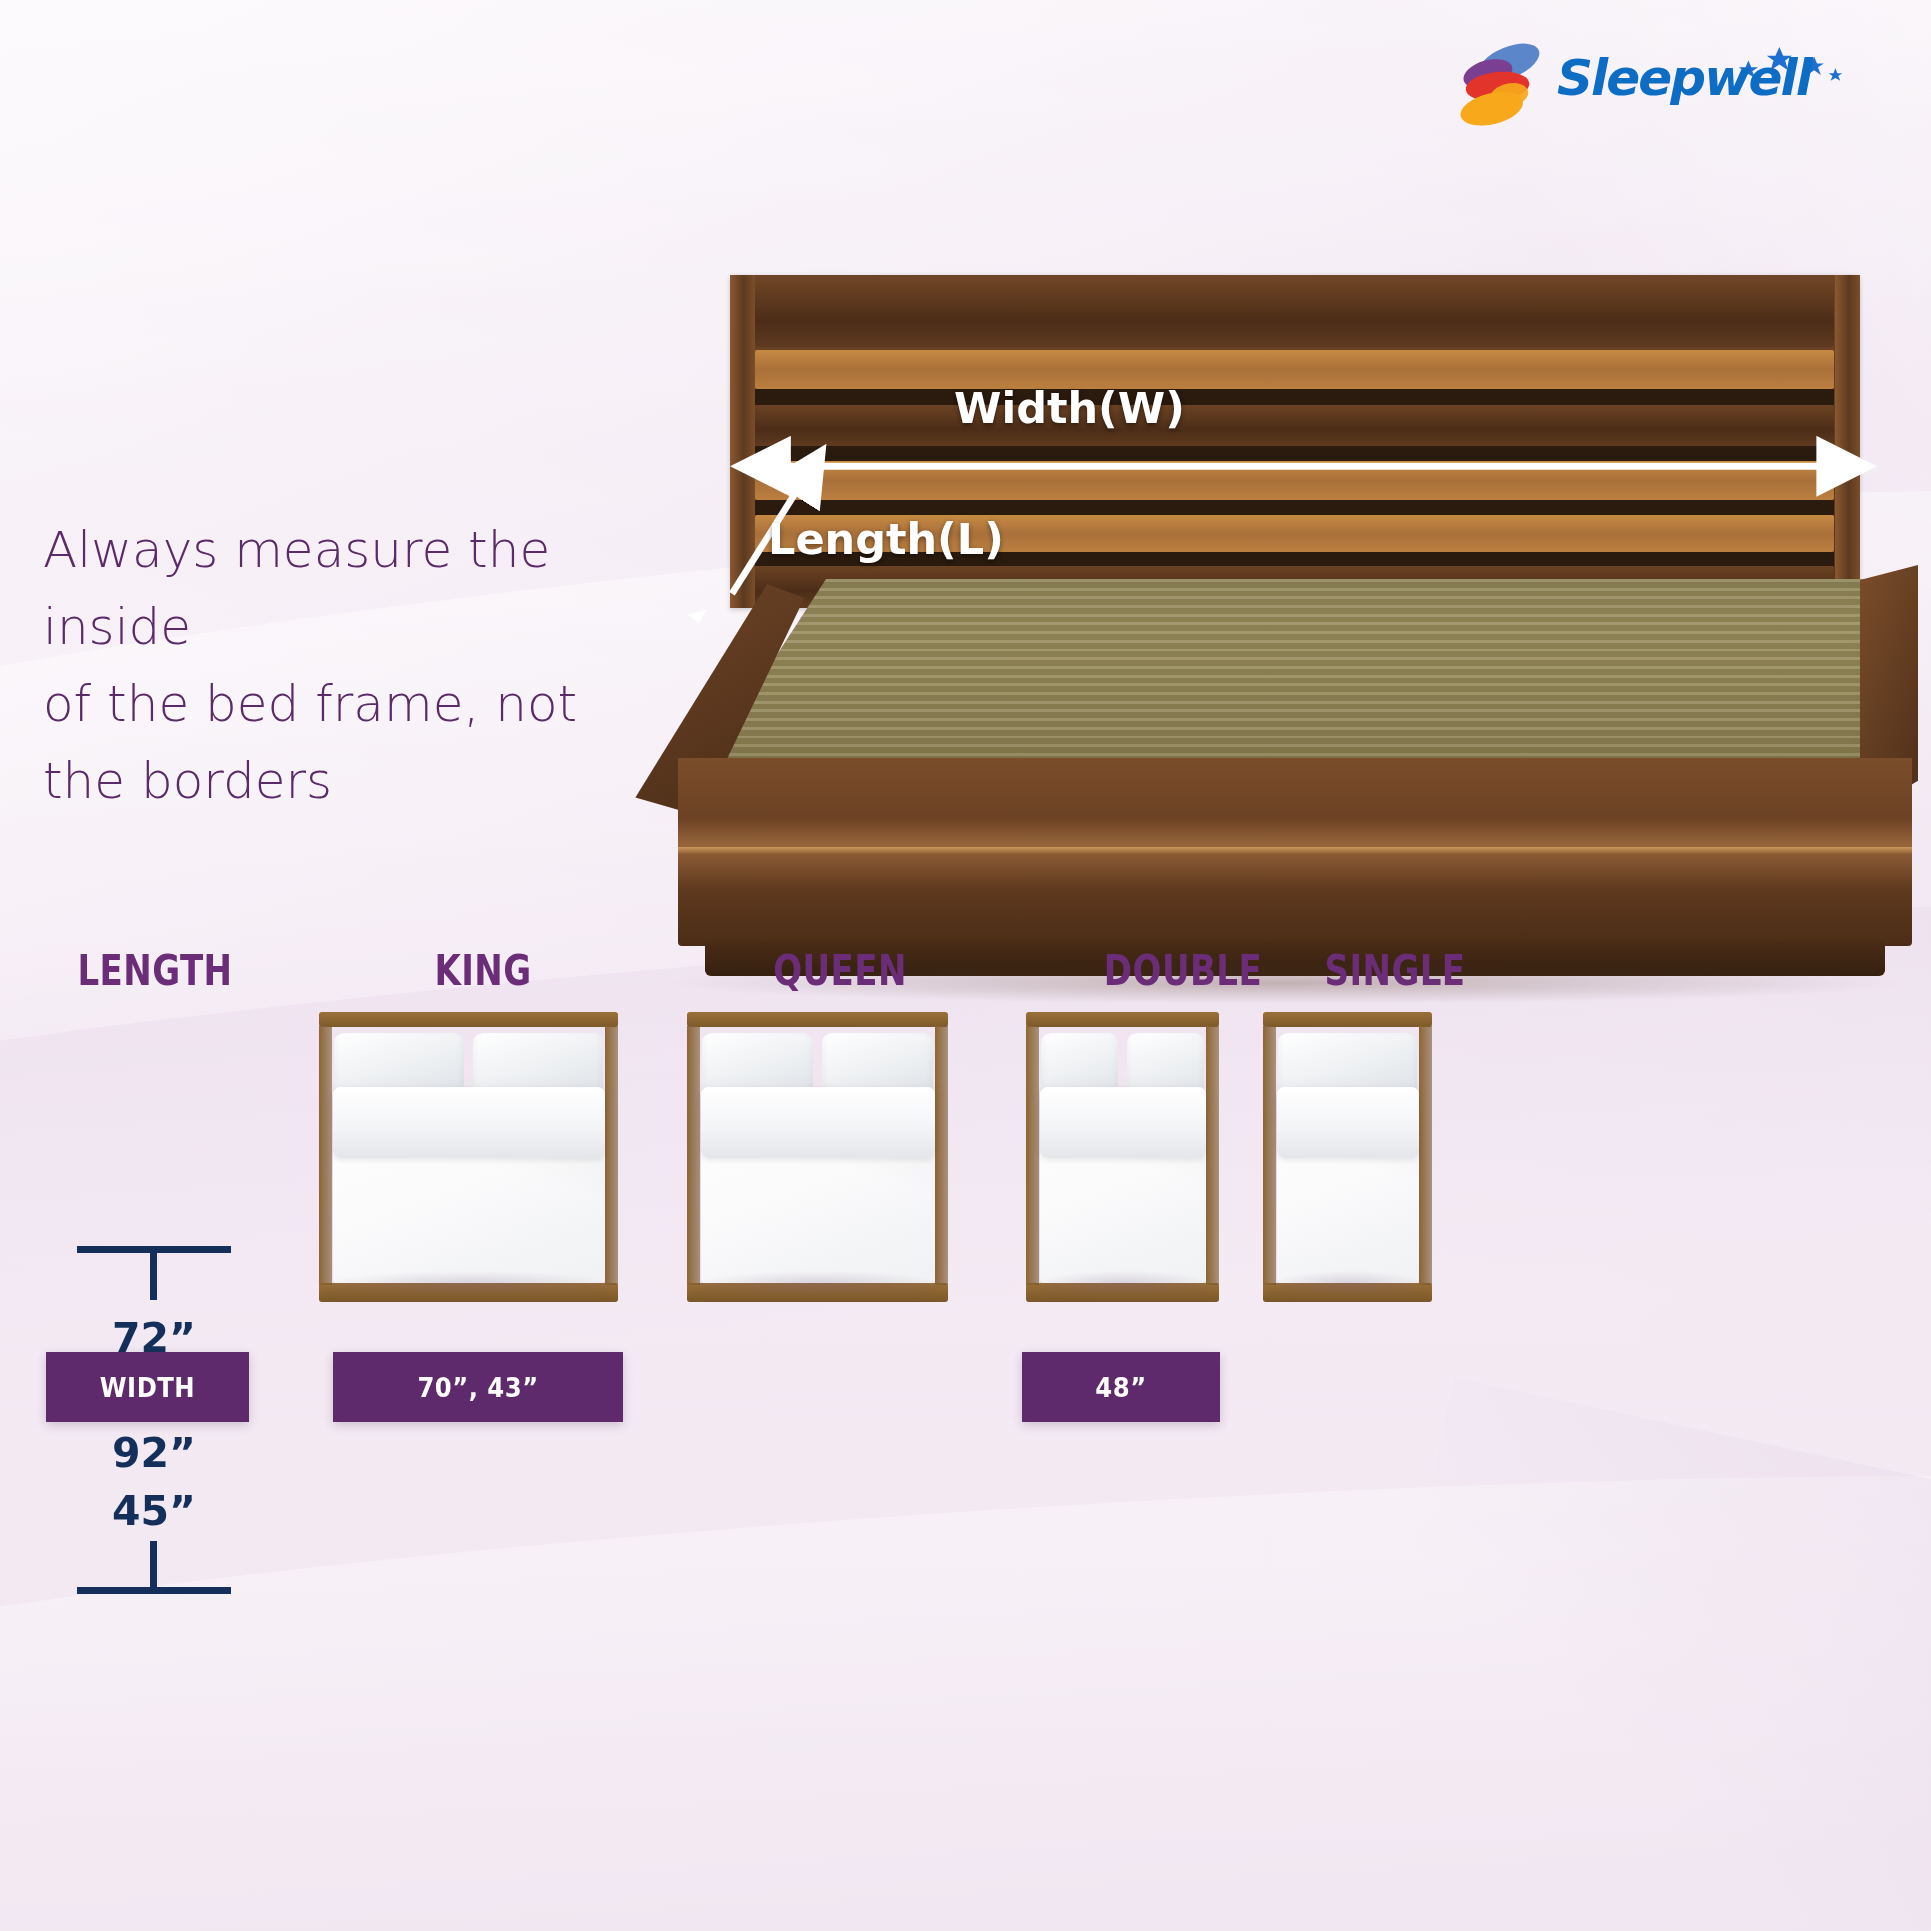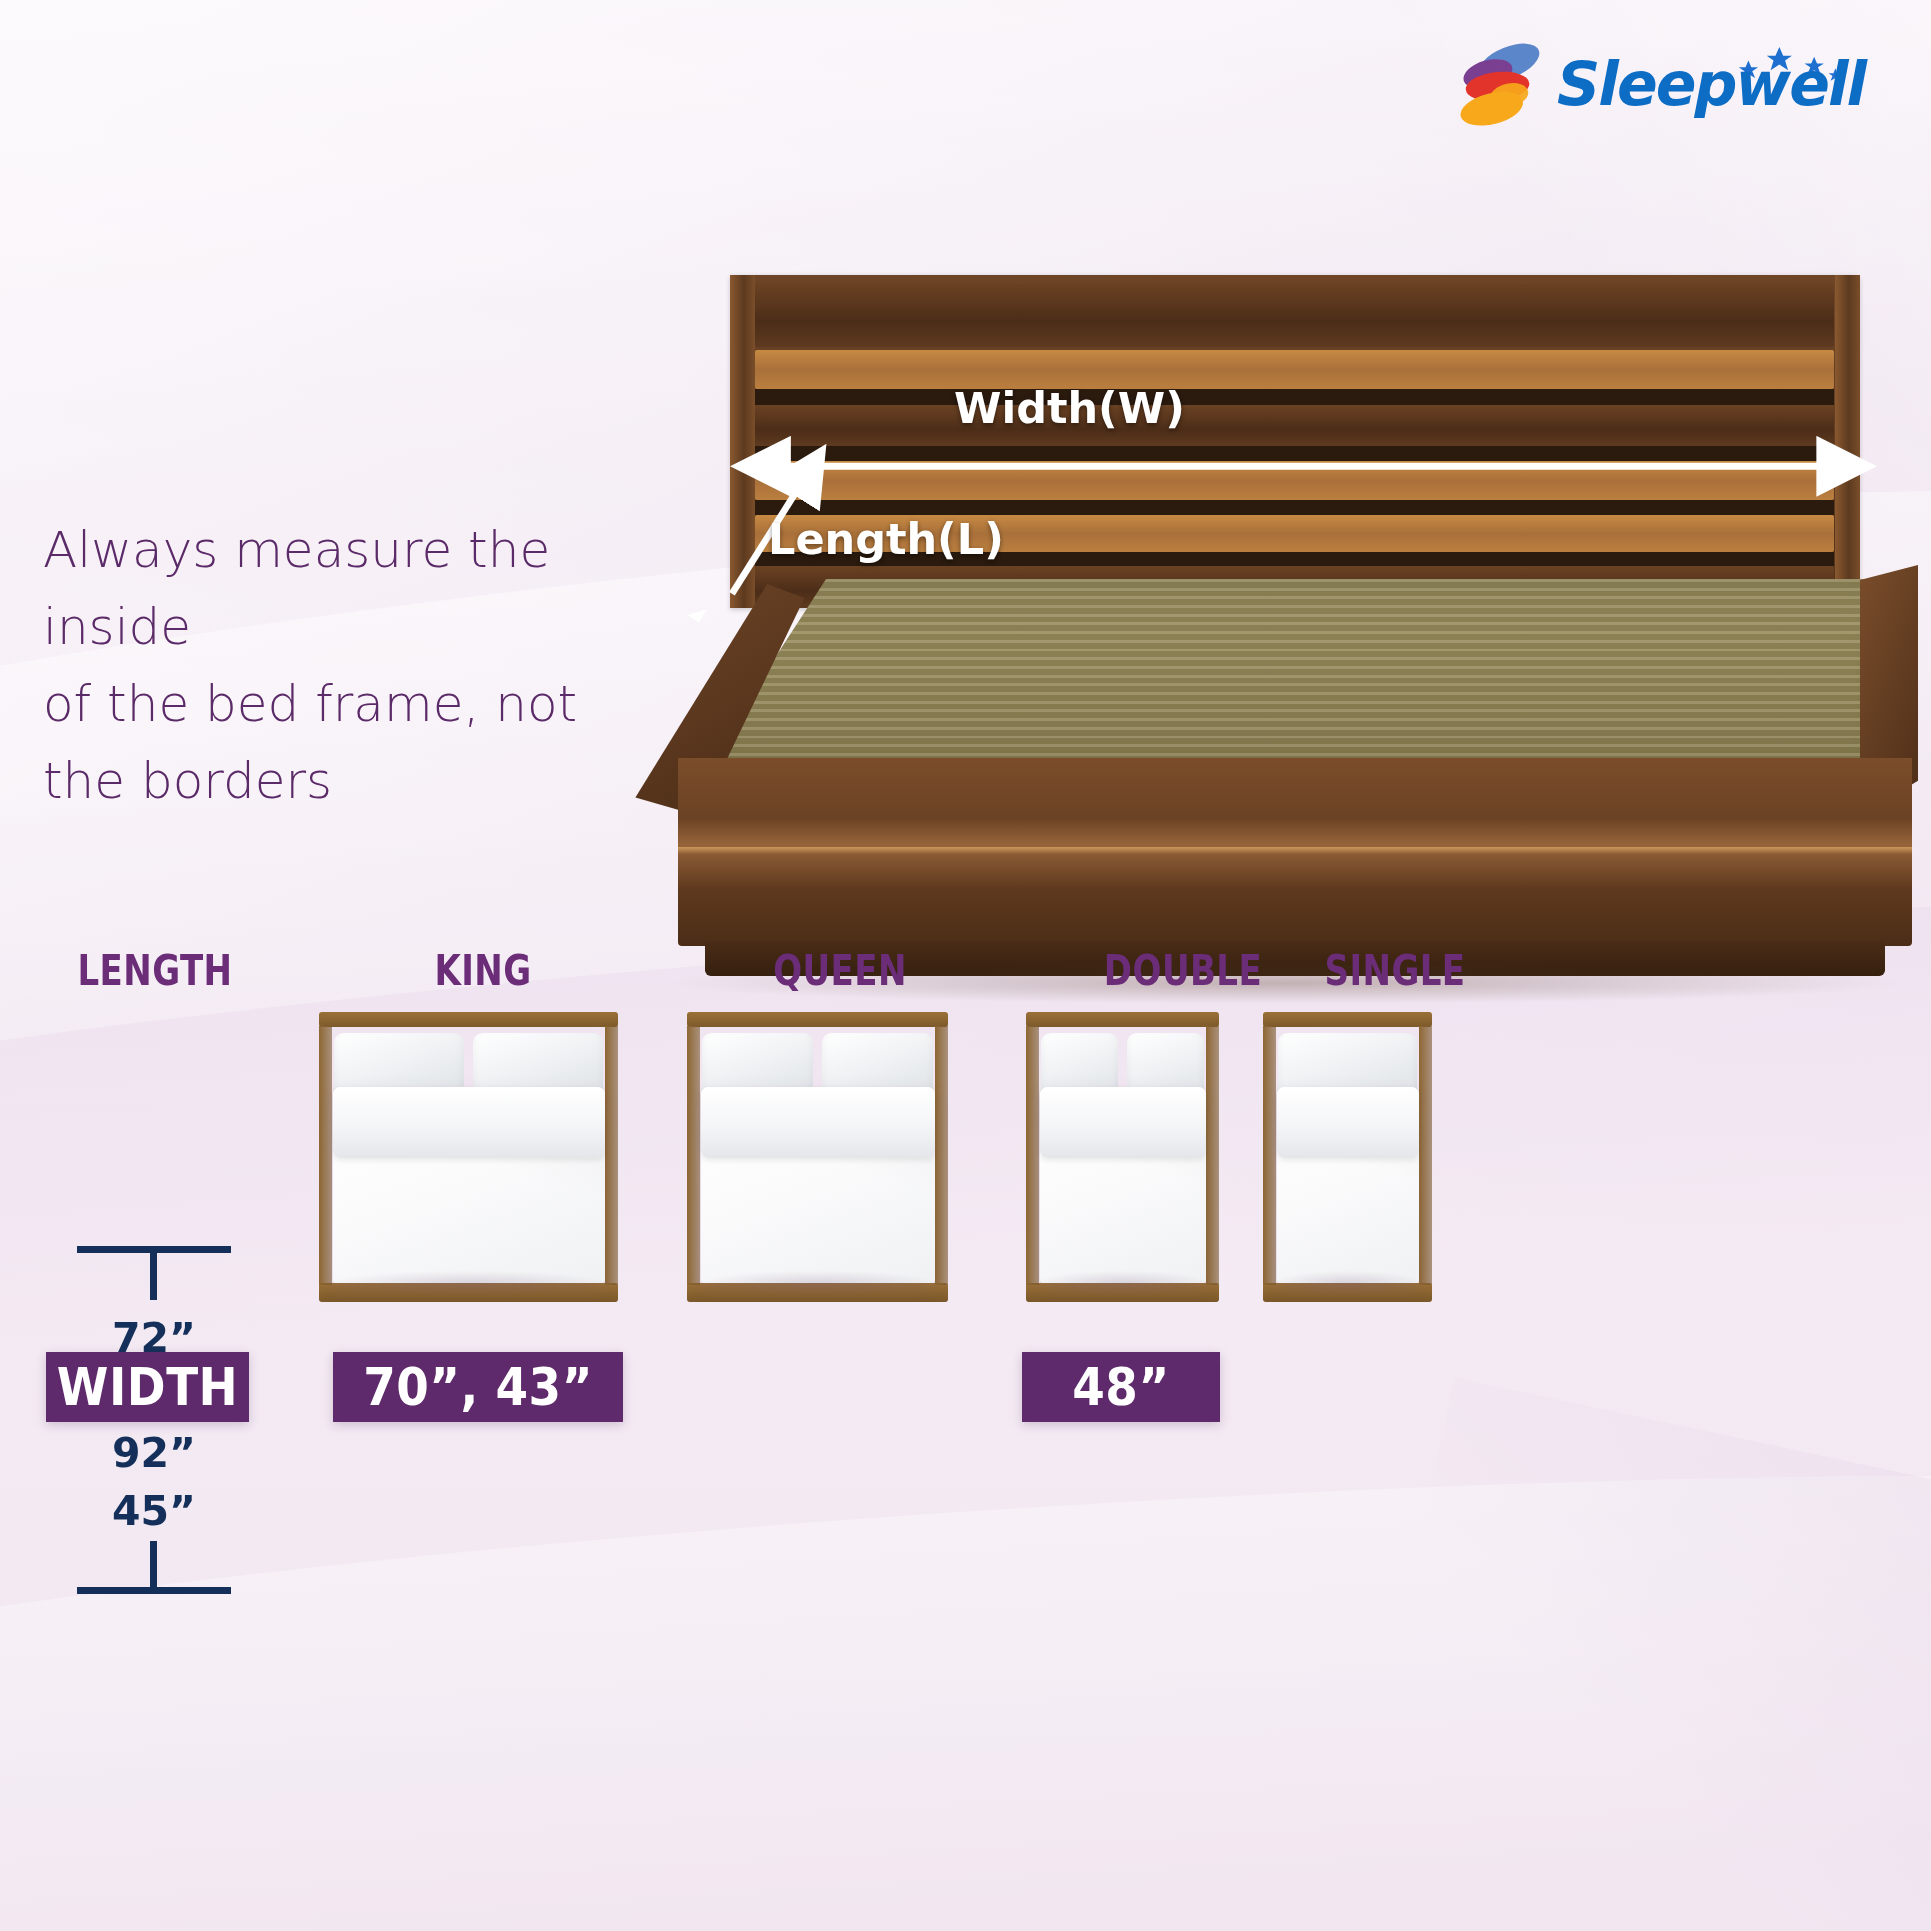--- a/index.html
+++ b/index.html
@@ -35,21 +35,21 @@
        transform:rotate(18deg);opacity:.8;}
   .sw6{right:-193px;top:1448px;width:734px;height:541px;
        background:linear-gradient(215deg,rgba(226,209,230,.5),rgba(255,255,255,0) 65%);
        transform:rotate(12deg);opacity:.8;}
 
   
   #logo{position:absolute;left:1453px;top:37px;width:406px;height:97px;}
   .logo-mark{position:absolute;left:0;top:3.9px;width:93px;height:89px;}
   .logo-word{position:absolute;left:104px;top:11.6px;
       font-family:"DejaVu Sans","Liberation Sans",sans-serif;
-      font-size:60px;font-weight:bold;font-style:italic;
+      font-size:50px;font-weight:bold;font-style:italic;
       letter-spacing:-1.9px;color:#0d6cc4;white-space:nowrap;}
   .logo-stars{position:absolute;left:278px;top:5.8px;width:116px;height:39px;}
 
   
   #headline{position:absolute;left:43px;top:188px;width:695px;}
   #headline .hl{
     font-family:"DejaVu Sans Condensed","Liberation Sans",sans-serif;
     font-weight:bold;font-size:80px;line-height:95px;
     letter-spacing:0.5px;color:#6b2d78;
     transform:scaleX(.93);transform-origin:left center;
@@ -109,21 +109,21 @@
 
   
   #table{position:absolute;left:0;top:927px;width:1931px;height:1004px;}
   .col-head{position:absolute;
      font-family:"DejaVu Sans Condensed","Liberation Sans",sans-serif;
      font-weight:bold;font-size:42px;color:#6b2d78;letter-spacing:0.5px;
      text-align:center;transform:scaleX(.9);}
   .chip{position:absolute;background:#5e2a6b;color:#fff;display:flex;
      align-items:center;justify-content:center;
      font-family:"DejaVu Sans Condensed","Liberation Sans",sans-serif;
-     font-weight:bold;font-size:52px;letter-spacing:0.5px;
+     font-weight:bold;font-size:27px;letter-spacing:0.5px;
      box-shadow:0 2.9px 9.7px rgba(80,40,90,.22);}
 
   
   #ruler{position:absolute;left:77px;top:319px;width:154px;height:280px;}
   .rule-bar{position:absolute;left:0;width:154px;height:6.8px;background:#14305a;}
   .rule-stem{position:absolute;left:73px;width:6.8px;background:#14305a;}
   .meas{position:absolute;width:154px;text-align:center;color:#14305a;
      font-family:"DejaVu Sans","Liberation Sans",sans-serif;
      font-weight:600;font-size:41px;}
 

